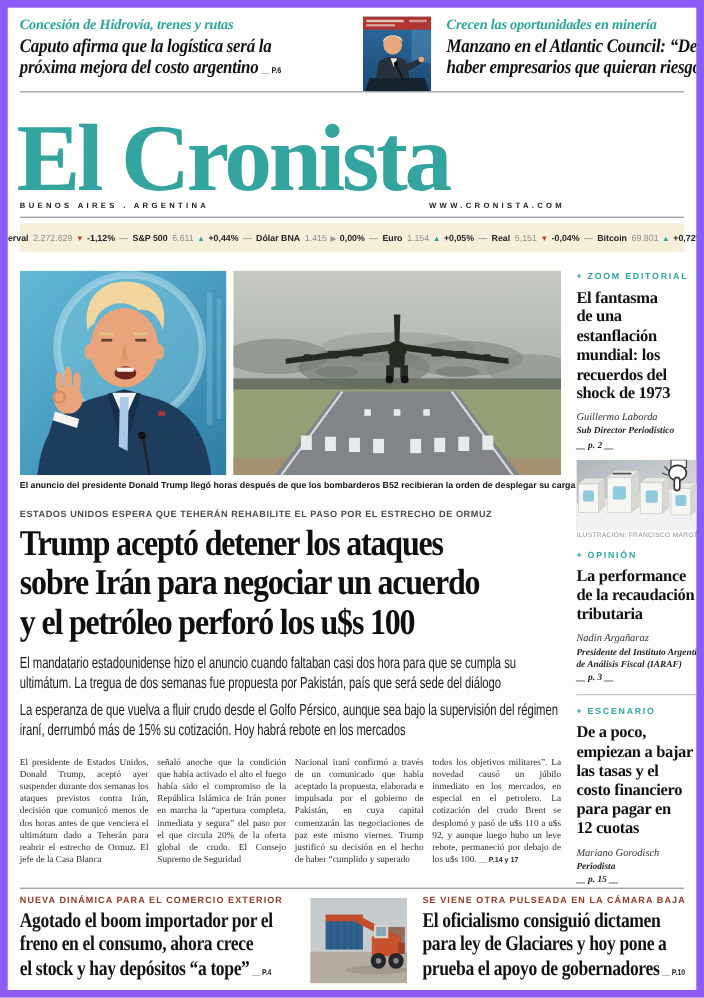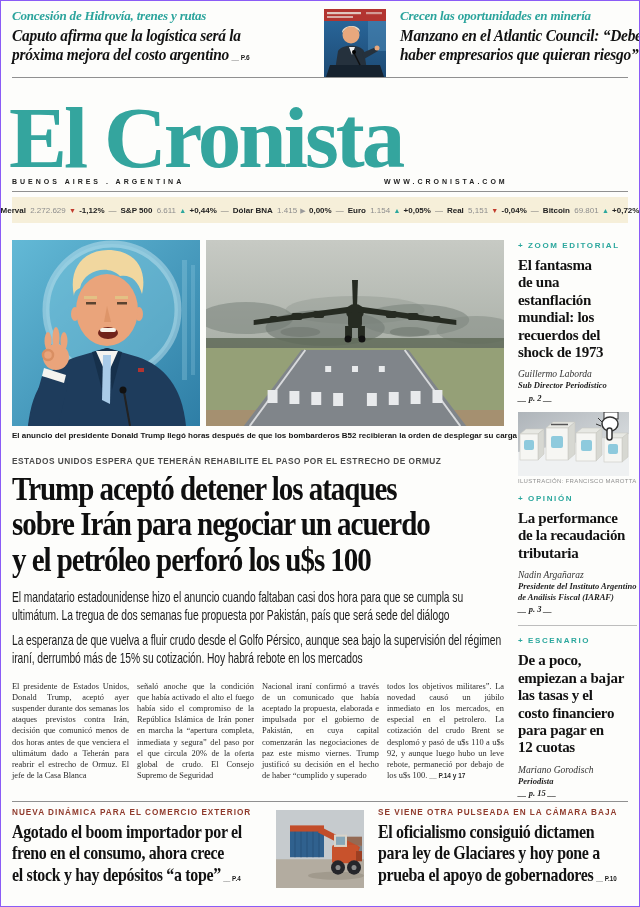--- a/index.html
+++ b/index.html
@@ -1,18 +1,18 @@
 <!DOCTYPE html>
 <html><head>
 <meta charset="utf-8">
 <style>
   * { margin:0; padding:0; box-sizing:border-box; }
   body { background:#e8e8e6; font-family:"Liberation Serif", serif; }
   .page { width:640px; height:907px; margin:0 auto; background:#fdfdfb;
-          border:1px solid #8b5cf6; padding:0 11px; overflow:hidden; position:relative; }
+          border:7px solid #8b5cf6; padding:0 11px; overflow:hidden; position:relative; }
 
   
   .teasers { display:flex; padding-top:8px; height:76px; }
   .teaser-left { flex:0 0 340px; display:flex; }
   .tl-text { flex:1; padding-right:6px; }
   .teaser-kicker { font:bold italic 13px/1.1 "Liberation Serif", serif; color:#2ba49c; letter-spacing:-0.2px; }
   .teaser-headline { margin-top:3px; transform:scaleX(.88); transform-origin:0 0;
                      font:bold italic 17.5px/1.08 "Liberation Serif", serif; color:#121212; letter-spacing:-0.3px; }
   .teaser-left .teaser-headline { width:306px; }
   .teaser-right .teaser-headline { width:296px; }

